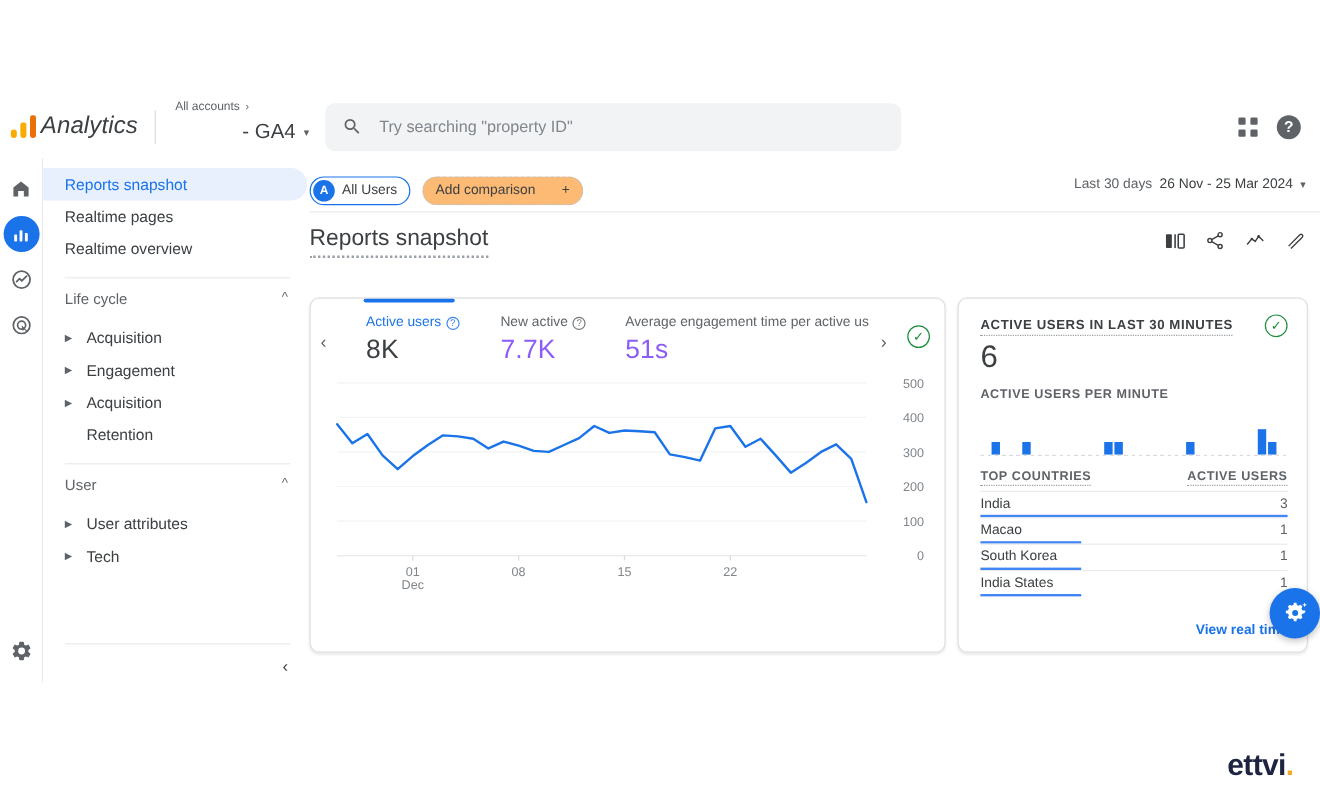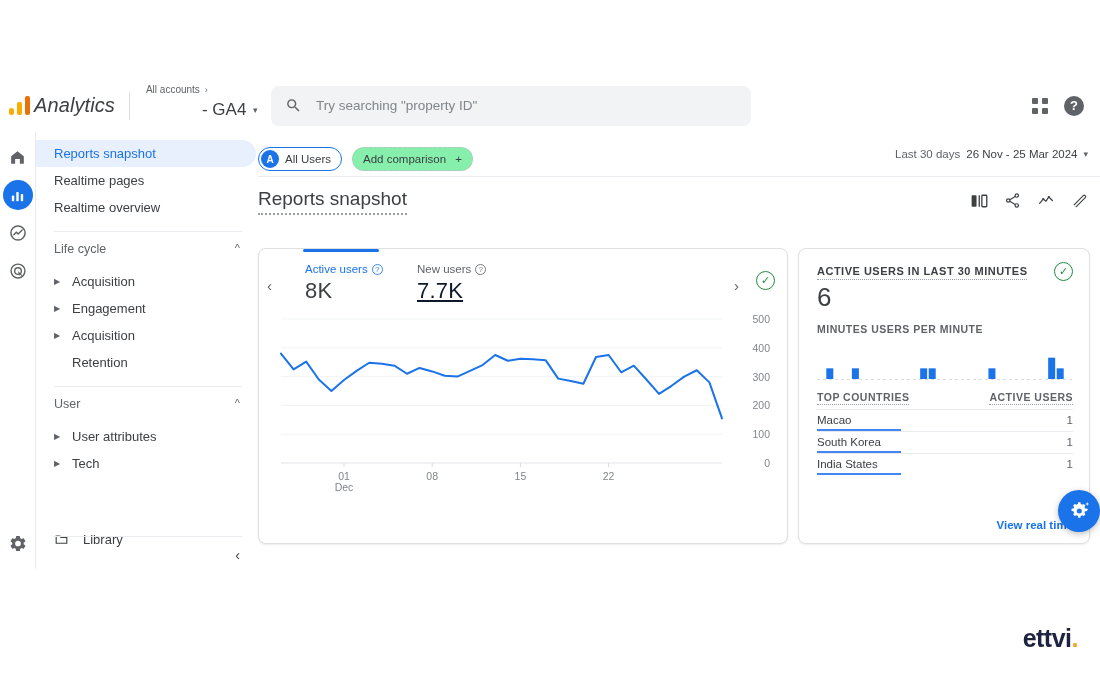--- a/index.html
+++ b/index.html
@@ -110,22 +110,22 @@
     display:flex; align-items:center; height:24px; border:1px solid #1a73e8; border-radius:12px;
     padding:0 10px 0 2px; background:#fff; cursor:pointer;
   }
   .pill-avatar {
     width:18px;height:18px;border-radius:50%;background:#1a73e8;color:#fff;font-size:10px;
     display:flex;align-items:center;justify-content:center;font-weight:bold; margin-right:6px;
   }
   .pill-users-label { font-size:11.5px; color:#3c4043; }
   .pill-compare {
     margin-left:10px; display:flex; align-items:center; height:24px;
-    border:1px dashed #bdc1c6; border-radius:12px; padding:0 10px; background:#86efac; cursor:pointer;
-    font-size:11.5px; color:#3c4043; gap:9px;
+    border:1px dashed #bdc1c6; border-radius:12px; padding:0 10px; background:#fdba74; cursor:pointer;
+    font-size:11.5px; color:#3c4043; gap:22px;
   }
   .daterange {
     position:absolute; right:12px; top:16px; display:flex; align-items:center; gap:6px;
     font-size:11.5px; color:#3c4043; cursor:pointer;
   }
   .daterange .dr-label { color:#3c4043; }
   .daterange .dr-caret { font-size:9px; color:#5f6368; }
   .filter-underline { position:absolute; left:0; top:44px; width:842px; height:1px; background:#e8eaed;}
 
   .page-title-row { position:absolute; left:0; top:54px; width:842px; height:40px; }
@@ -143,21 +143,21 @@
   }
   .card-main { left:0; top:116px; width:530px; height:296px; }
   .card-rt   { left:540px; top:116px; width:292px; height:296px; }
 
   
   .metrics { position:absolute; left:0; top:0; width:530px; height:62px; }
   .metric { position:absolute; top:14px; }
   .metric-label { font-size:11.5px; color:#5f6368; display:flex; align-items:center; gap:4px; white-space:nowrap;}
   .metric-label.active { color:#1a73e8; }
   .metric-value { font-size:22px; color:#3c4043; margin-top:3px; letter-spacing:.2px;}
-  .metric-value.dim { color:#0f172a;text-decoration:underline; }
+  .metric-value.dim { color:#8b5cf6; }
   .qmark { width:11px;height:11px;border-radius:50%;border:1px solid currentColor;font-size:8px;
      display:inline-flex;align-items:center;justify-content:center; opacity:.85;}
   .tab-underline { position:absolute; left:44px; top:0; width:76px; height:3px; background:#1a73e8; border-radius:2px;}
   .arrow-l { position:absolute; left:8px; top:28px; color:#5f6368; font-size:15px; cursor:pointer;}
   .arrow-r { position:absolute; right:50px; top:28px; color:#5f6368; font-size:15px; cursor:pointer;}
   .check-ok {
     position:absolute; right:14px; top:22px; width:19px;height:19px;border-radius:50%;
     border:1.5px solid #1e8e3e; color:#1e8e3e; font-size:11px;
     display:flex;align-items:center;justify-content:center;
   }
@@ -317,26 +317,20 @@
       <span class="arrow">▶</span>
       <span class="sub-label">User attributes</span>
     </div>
     <div class="nav-sub">
       <span class="arrow">▶</span>
       <span class="sub-label">Tech</span>
     </div>
 
     <div style="height:48px"></div>
 
-    <div class="library-row">
-      <svg width="15" height="15" viewBox="0 0 24 24">
-        <path fill="none" stroke="#3c4043" stroke-width="1.8" d="M3.5 6.5h6l1.6 2h9.4v9.5h-17z"></path>
-      </svg>
-      <span class="lib-label">Library</span>
-    </div>
 
     <div class="sidebar-bottom-div"></div>
     <div class="collapse-row">‹</div>
   </div>
 
   <div class="content">
 
     <div class="filterbar">
       <div class="pill-users">
         <div class="pill-avatar">A</div>
@@ -397,26 +391,32 @@
         <div class="metric" style="left:46px">
           <div class="metric-label active">
             <span>Active users</span>
             <span class="qmark">?</span>
           </div>
           <div class="metric-value">8K</div>
         </div>
 
         <div class="metric" style="left:158px">
           <div class="metric-label">
-            <span>New users</span>
+            <span>New active</span>
             <span class="qmark">?</span>
           </div>
           <div class="metric-value dim">7.7K</div>
         </div>
 
+        <div class="metric" style="left:262px">
+          <div class="metric-label">
+            <span>Average engagement time per active us</span>
+          </div>
+          <div class="metric-value dim">51s</div>
+        </div>
       </div>
 
       <div class="chartarea">
         <svg id="line-svg" width="530" height="234" viewBox="0 0 530 234">
             <line x1="22" x2="463" y1="152" y2="152" stroke="#f1f3f4" stroke-width="1"></line>
             <text x="511" y="156" text-anchor="end" font-size="10.5" fill="#80868b" font-family="&quot;Liberation Sans&quot;, sans-serif">0</text>
             <line x1="22" x2="463" y1="123.2" y2="123.2" stroke="#f1f3f4" stroke-width="1"></line>
             <text x="511" y="127.2" text-anchor="end" font-size="10.5" fill="#80868b" font-family="&quot;Liberation Sans&quot;, sans-serif">100</text>
             <line x1="22" x2="463" y1="94.4" y2="94.4" stroke="#f1f3f4" stroke-width="1"></line>
             <text x="511" y="98.4" text-anchor="end" font-size="10.5" fill="#80868b" font-family="&quot;Liberation Sans&quot;, sans-serif">200</text>
@@ -438,40 +438,45 @@
             <line x1="349.6" x2="349.6" y1="152" y2="156" stroke="#dadce0" stroke-width="1"></line>
             <text x="349.6" y="169" text-anchor="middle" font-size="10.5" fill="#80868b" font-family="&quot;Liberation Sans&quot;, sans-serif">22</text>
           </svg>
       </div>
     </div>
 
     <div class="card card-rt">
       <div class="rt-head">ACTIVE USERS IN LAST 30 MINUTES</div>
       <div class="rt-check">✓</div>
       <div class="rt-big">6</div>
-      <div class="rt-sub">MINUTES USERS PER MINUTE</div>
+      <div class="rt-sub">ACTIVE USERS PER MINUTE</div>
 
       <div class="rt-bars">
         <svg id="rt-svg" width="256" height="38" viewBox="0 0 256 38">
             <rect x="9.3" y="27.333333333333336" width="7" height="10.666666666666666" fill="#1a73e8"></rect>
             <rect x="34.9" y="27.333333333333336" width="7" height="10.666666666666666" fill="#1a73e8"></rect>
             <rect x="103.16666666666667" y="27.333333333333336" width="7" height="10.666666666666666" fill="#1a73e8"></rect>
             <rect x="111.7" y="27.333333333333336" width="7" height="10.666666666666666" fill="#1a73e8"></rect>
             <rect x="171.43333333333334" y="27.333333333333336" width="7" height="10.666666666666666" fill="#1a73e8"></rect>
             <rect x="231.16666666666669" y="16.666666666666668" width="7" height="21.333333333333332" fill="#1a73e8"></rect>
             <rect x="239.70000000000002" y="27.333333333333336" width="7" height="10.666666666666666" fill="#1a73e8"></rect>
           </svg>
       </div>
       <div class="rt-baseline"></div>
 
       <div class="rt-colhead" style="left:18px">TOP COUNTRIES</div>
       <div class="rt-colhead" style="right:16px">ACTIVE USERS</div>
 
       <div class="rt-table">
         <div class="rt-row">
+          <span class="cname">India</span>
+          <span class="cval">3</span>
+          <span class="cbar" style="width:100%"></span>
+        </div>
+        <div class="rt-row">
           <span class="cname">Macao</span>
           <span class="cval">1</span>
           <span class="cbar" style="width:33%"></span>
         </div>
         <div class="rt-row">
           <span class="cname">South Korea</span>
           <span class="cval">1</span>
           <span class="cbar" style="width:33%"></span>
         </div>
         <div class="rt-row">

